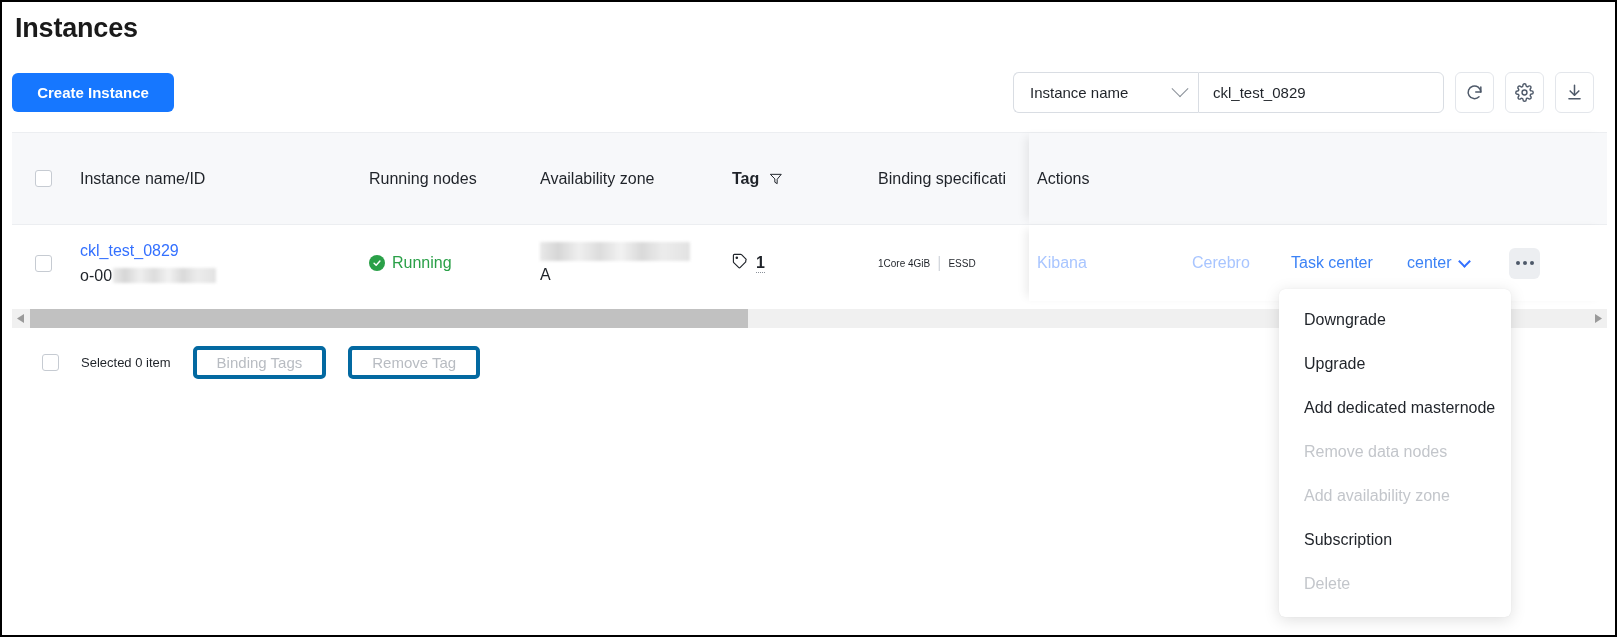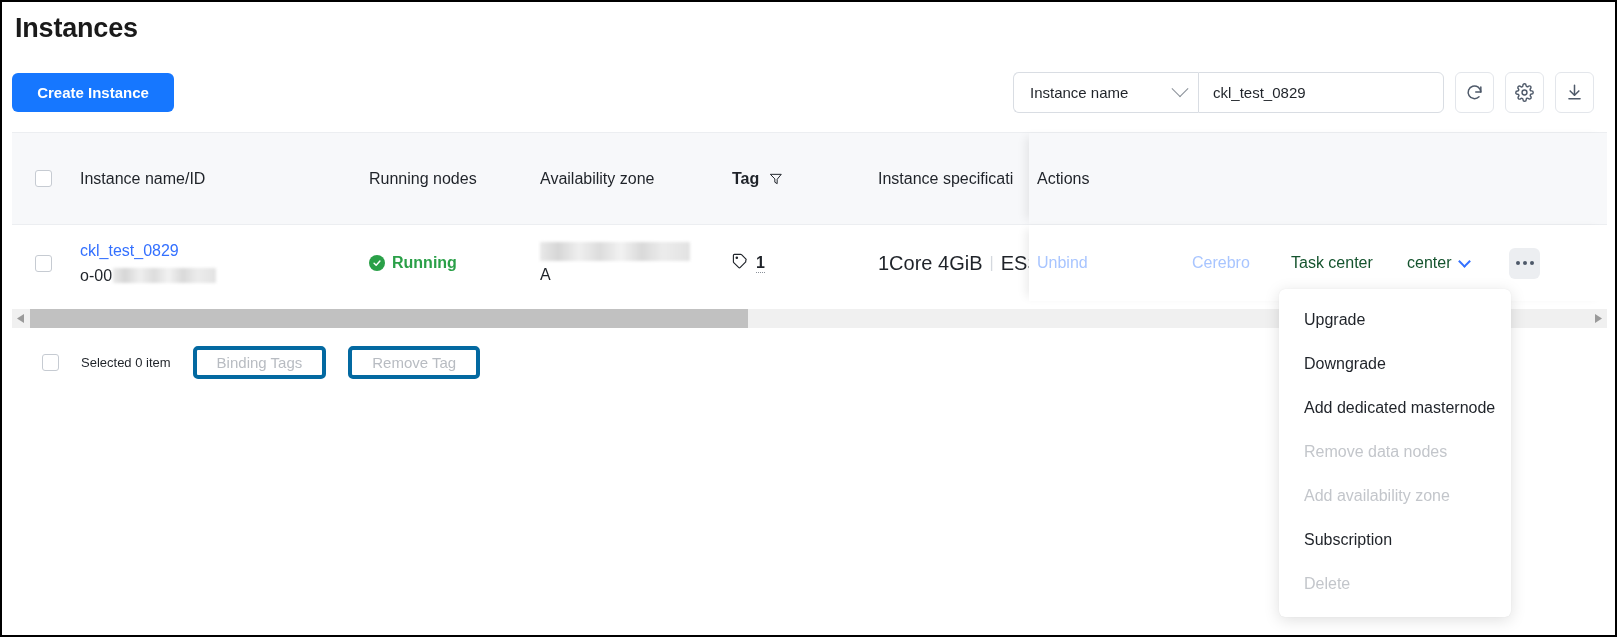--- a/index.html
+++ b/index.html
@@ -191,21 +191,21 @@
   .blur {
     display: inline-block;
     height: 15px;
     background: linear-gradient(90deg,#e9e9e9 0%,#d6d6d6 12%,#efefef 26%,#dcdcdc 40%,#f2f2f2 54%,#d9d9d9 68%,#ececec 82%,#e2e2e2 100%);
     filter: blur(1.6px);
     border-radius: 1px;
     vertical-align: middle;
   }
 
   
-  .state-badge { display: flex; align-items: center; gap: 7px; font-weight: bold; }
+  .state-badge { display: flex; align-items: center; gap: 7px; }
   .state-dot {
     width: 16px; height: 16px; border-radius: 50%;
     background: #2aa048;
     display: flex; align-items: center; justify-content: center;
     flex: none;
   }
   .state-text { font-size: 16px; color: #2aa048; }
 
   
   .az-cell { flex-direction: column; align-items: flex-start; justify-content: center; }
@@ -214,28 +214,28 @@
   
   .tag-inner { display: flex; align-items: center; gap: 8px; }
   .tag-count {
     font-size: 16px; color: #1f2329;
     border-bottom: 1px dotted #8a9099;
     cursor: pointer;
     line-height: 19px;
   }
 
   
-  .spec-text { font-size: 20px; color: #1f2329; white-space: nowrap; }
+  .spec-text { font-size: 10px; color: #1f2329; white-space: nowrap; }
   .spec-sep { color: #d4d8de; margin: 0 7px; }
 
   
   .actions-inner { display: flex; align-items: center; }
   .act-link {
     font-size: 16px;
-    color: #14532d;
+    color: #3b82f6;
     text-decoration: none;
     cursor: pointer;
     white-space: nowrap;
   }
   .act-link.disabled { color: #a8c5ff; cursor: default; }
   .act-caret {
     width: 9px; height: 9px;
     border-right: 2px solid #3370ff;
     border-bottom: 2px solid #3370ff;
     transform: rotate(45deg);
@@ -391,21 +391,21 @@
       </div>
       <div class="cell c-tag">
         <span class="th-text">Tag</span>
         <span class="filter-icon">
           <svg width="14" height="14" viewBox="0 0 24 24" fill="none" stroke="#1f2329" stroke-width="1.7" stroke-linecap="round" stroke-linejoin="round">
             <polygon points="3 4 21 4 14 12.5 14 20 10 17.5 10 12.5"></polygon>
           </svg>
         </span>
       </div>
       <div class="cell c-spec">
-        <span class="th-text">Instance specificati</span>
+        <span class="th-text">Binding specificati</span>
       </div>
       <div class="fixed-col"></div>
       <div class="cell c-act" style="z-index:5">
         <span class="th-text">Actions</span>
       </div>
     </div>
 
     <div class="trow">
       <div class="cell c-check">
         <span class="ck"></span>
@@ -449,21 +449,21 @@
 
       <div class="cell c-spec">
         <span class="spec-text">1Core 4GiB</span>
         <span class="spec-sep">|</span>
         <span class="spec-text">ESSD</span>
       </div>
 
       <div class="fixed-col"></div>
 
       <div class="cell c-act actions-inner" style="z-index:5">
-        <a class="act-link disabled" href="#" style="width:155px">Unbind</a>
+        <a class="act-link disabled" href="#" style="width:155px">Kibana</a>
         <a class="act-link disabled" href="#" style="width:99px">Cerebro</a>
         <a class="act-link" href="#" style="width:116px">Task center</a>
         <a class="act-link" href="#">center</a>
         <span class="act-caret"></span>
         <button class="more-btn" style="margin-left:40px">
           <i></i>
             <i></i>
             <i></i>
         </button>
       </div>
@@ -487,22 +487,22 @@
   </div>
 
   <div class="bottom-bar">
     <span class="ck"></span>
     <span class="sel-text">Selected 0 item</span>
     <button class="ghost-btn">Binding Tags</button>
     <button class="ghost-btn">Remove Tag</button>
   </div>
 
   <div class="menu">
+    <div class="menu-item">Downgrade</div>
     <div class="menu-item">Upgrade</div>
-    <div class="menu-item">Downgrade</div>
     <div class="menu-item">Add dedicated masternode</div>
     <div class="menu-item disabled">Remove data nodes</div>
     <div class="menu-item disabled">Add availability zone</div>
     <div class="menu-item">Subscription</div>
     <div class="menu-item disabled">Delete</div>
   </div>
 
 </div>
 
 </body></html>

